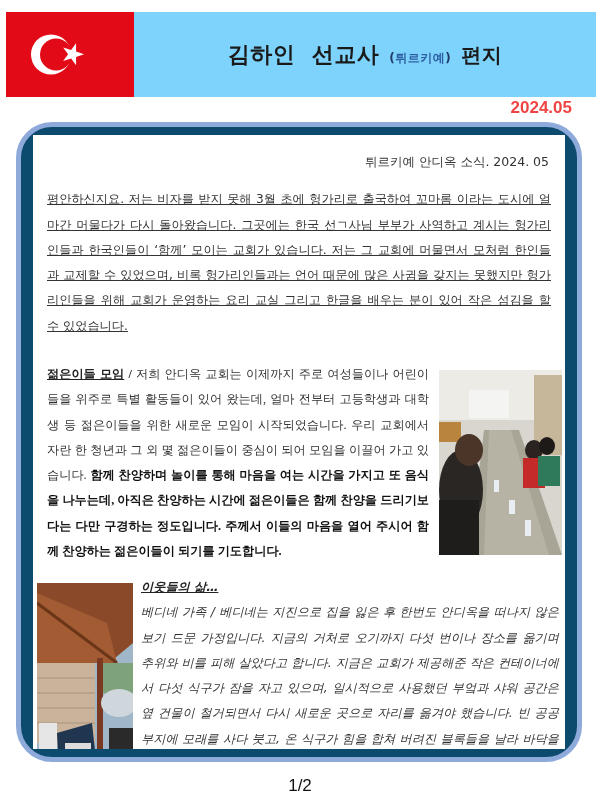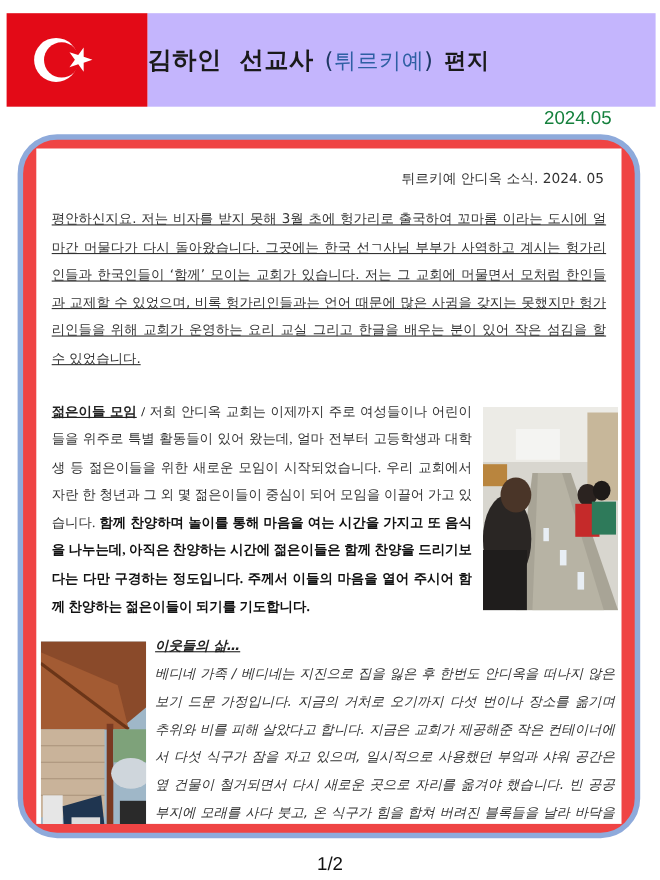--- a/index.html
+++ b/index.html
@@ -14,43 +14,43 @@
     .header {
       position: absolute; left: 6px; top: 12px; width: 590px; height: 85px;
       display: flex;
     }
     .flag {
       width: 128px; height: 85px; background: #e30a17; position: relative;
       flex-shrink: 0;
     }
     .flag svg { position: absolute; left: 0; top: 0; }
     .title-band {
-      flex: 1; background: #c4b5fd; display: flex; align-items: center;
-      
+      flex: 1; background: #7dd3fc; display: flex; align-items: center;
+      justify-content: center; 
     }
     .title {
       font-family: "DejaVu Sans", sans-serif; font-weight: bold;
       font-size: 22px; color: #1a1a1a; letter-spacing: 0.5px;
       display: flex; align-items: baseline; gap: 10px;
     }
-    .title .country-wrap { font-size: 20px; color: #1f3864; font-weight: normal; }
+    .title .country-wrap { font-size: 12px; color: #1f3864; font-weight: bold; }
     .title .country { color: #2e5fa3; }
     .title .suffix { font-size: 20px; }
 
     .date {
-      position: absolute; right: 44px; top: 98px;
-      font-family: "Liberation Sans", sans-serif; font-weight: normal;
-      font-size: 17px; color: #15803d;
+      position: absolute; right: 28px; top: 98px;
+      font-family: "Liberation Sans", sans-serif; font-weight: bold;
+      font-size: 17px; color: #ef4444;
     }
 
     
     .card {
       position: absolute; left: 16px; top: 122px; width: 566px; height: 640px;
       border: 5px solid #8eaadb; border-radius: 36px;
-      background: #ef4444; padding: 8px 12px 8px 12px;
+      background: #0c4a6e; padding: 8px 12px 8px 12px;
     }
     .card-inner {
       width: 100%; height: 100%; background: #ffffff; overflow: hidden;
       padding: 14px 14px 0 14px; position: relative;
       font-family: "DejaVu Sans", sans-serif; font-size: 12.2px; line-height: 25.3px;
       color: #333;
     }
     .newsline {
       text-align: right; font-size: 12.5px; color: #333; margin-bottom: 13px;
       padding-right: 2px;

